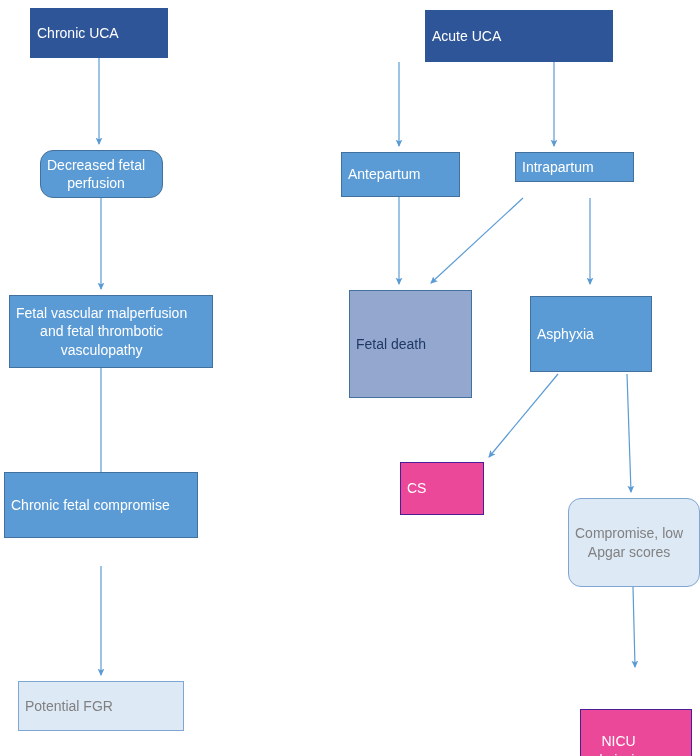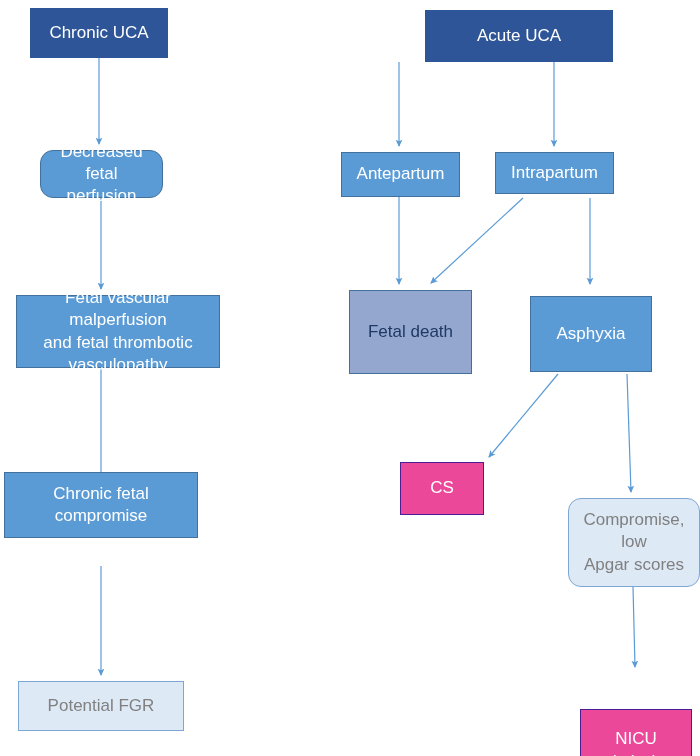--- a/index.html
+++ b/index.html
@@ -13,24 +13,23 @@
     height: 756px;
     background: #ffffff;
     overflow: hidden;
     font-family: "Liberation Sans", sans-serif;
   }
   .node {
     position: absolute;
     box-sizing: border-box;
     display: flex;
     align-items: center;
-    justify-content: center;
     text-align: center;
     line-height: 1.3;
-    font-size: 17px;
+    font-size: 14px;
     padding: 10px 6px;
     white-space: pre-line;
   }
   
   .s-dark {
     background: #2E5597;
     border: 1px solid #2E5597;
     color: #ffffff;
   }
   .s-mid {
@@ -86,29 +85,29 @@
         <path d="M 558,374 L 489,457" stroke="#5B9BD5" stroke-width="1.2" fill="none" marker-end="url(#arrowhead)"></path>
         <path d="M 627,374 L 631,492" stroke="#5B9BD5" stroke-width="1.2" fill="none" marker-end="url(#arrowhead)"></path>
         <path d="M 633,587 L 635,667" stroke="#5B9BD5" stroke-width="1.2" fill="none" marker-end="url(#arrowhead)"></path>
       </g>
   </svg>
 
   <div id="node-layer">
       <div class="node s-dark" style="left: 30px; top: 8px; width: 138px; height: 50px;"><span>Chronic UCA</span></div>
       <div class="node s-mid" style="left: 40px; top: 150px; width: 123px; height: 48px; border-radius: 13px;"><span>Decreased fetal
 perfusion</span></div>
-      <div class="node s-mid" style="left: 16px; top: 295px; width: 204px; height: 73px;"><span>Fetal vascular malperfusion
+      <div class="node s-mid" style="left: 9px; top: 295px; width: 204px; height: 73px;"><span>Fetal vascular malperfusion
 and fetal thrombotic
 vasculopathy</span></div>
       <div class="node s-mid" style="left: 4px; top: 472px; width: 194px; height: 66px;"><span>Chronic fetal compromise</span></div>
       <div class="node s-light" style="left: 18px; top: 681px; width: 166px; height: 50px;"><span>Potential FGR</span></div>
       <div class="node s-dark" style="left: 384px; top: 10px; width: 188px; height: 52px; margin-left: 41px;"><span>Acute UCA</span></div>
       <div class="node s-mid" style="left: 341px; top: 152px; width: 119px; height: 45px;"><span>Antepartum</span></div>
-      <div class="node s-mid" style="left: 495px; top: 152px; width: 119px; height: 42px;"><span>Intrapartum</span></div>
-      <div class="node s-muted" style="left: 349px; top: 290px; width: 123px; height: 84px;"><span>Fetal death</span></div>
+      <div class="node s-mid" style="left: 515px; top: 152px; width: 119px; height: 30px;"><span>Intrapartum</span></div>
+      <div class="node s-muted" style="left: 349px; top: 290px; width: 123px; height: 108px;"><span>Fetal death</span></div>
       <div class="node s-mid" style="left: 530px; top: 296px; width: 122px; height: 76px;"><span>Asphyxia</span></div>
       <div class="node s-muted-w" style="left: 400px; top: 462px; width: 84px; height: 53px;"><span>CS</span></div>
       <div class="node s-light" style="left: 568px; top: 498px; width: 132px; height: 89px; border-radius: 13px;"><span>Compromise, low
 Apgar scores</span></div>
       <div class="node s-muted-w" style="left: 580px; top: 673px; width: 112px; height: 83px; margin-top: 36px;"><span>NICU
 admission</span></div>
     </div>
 
 </div>
 

